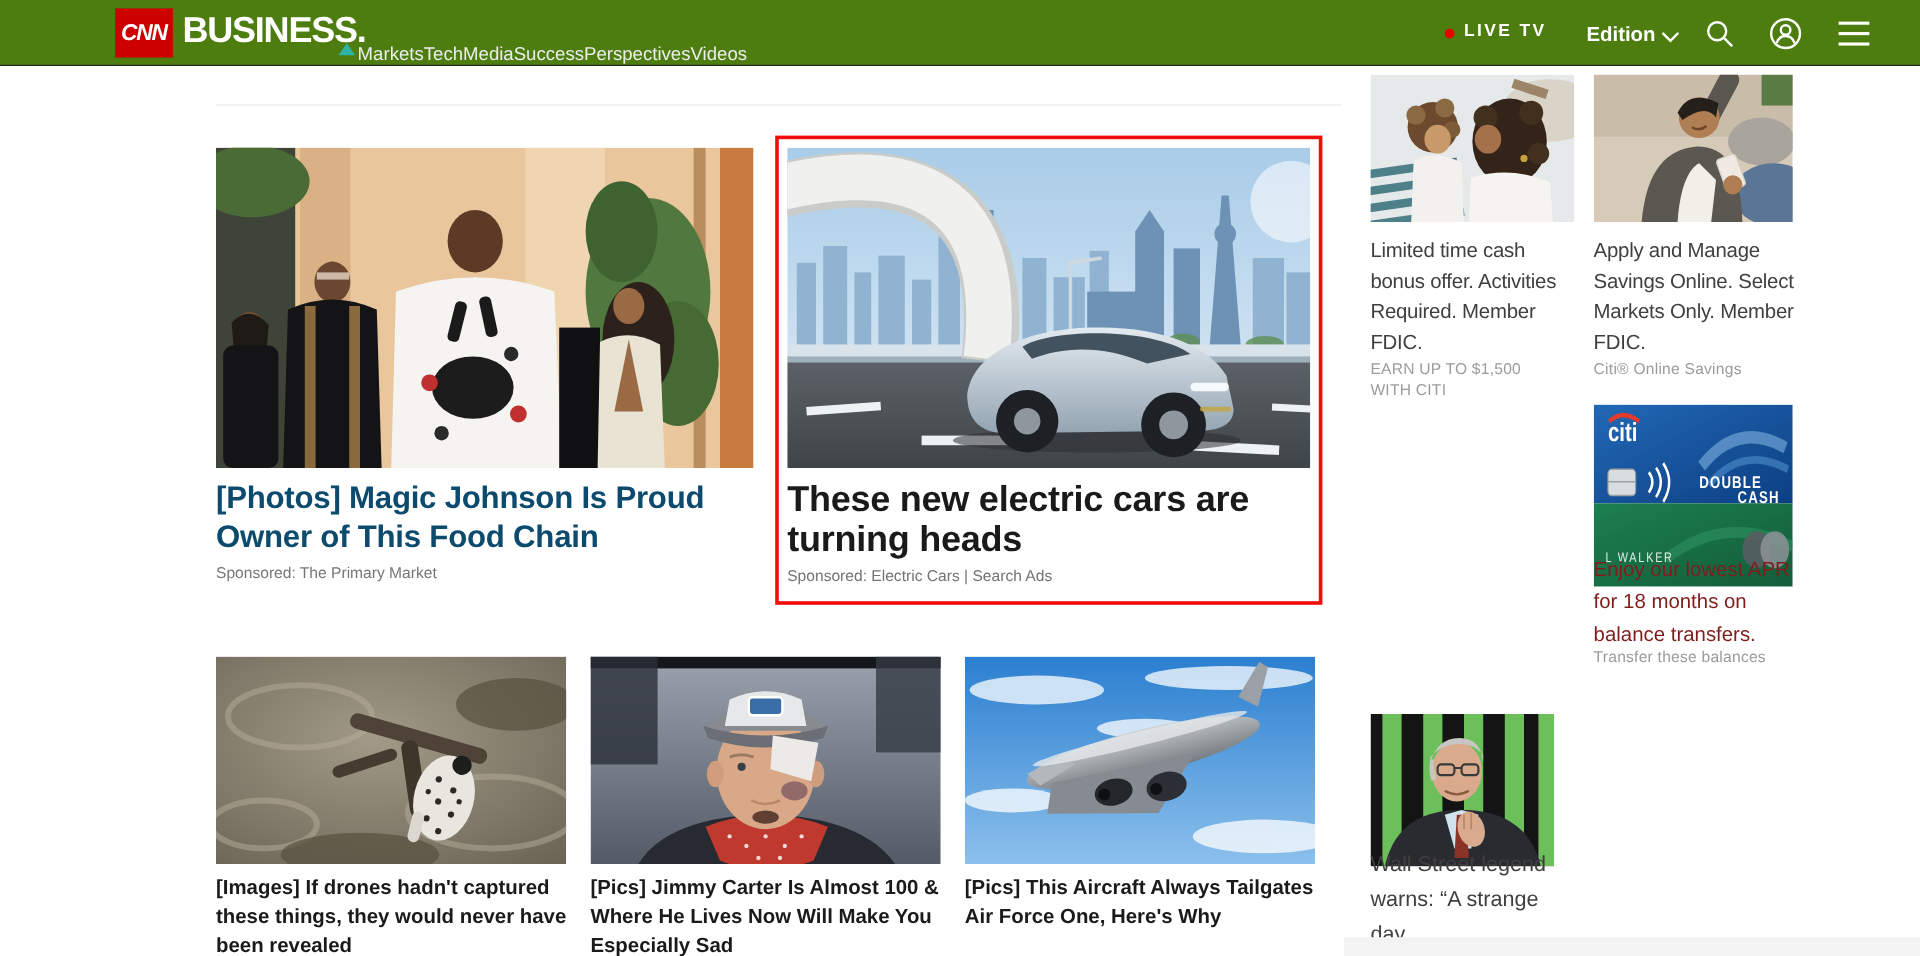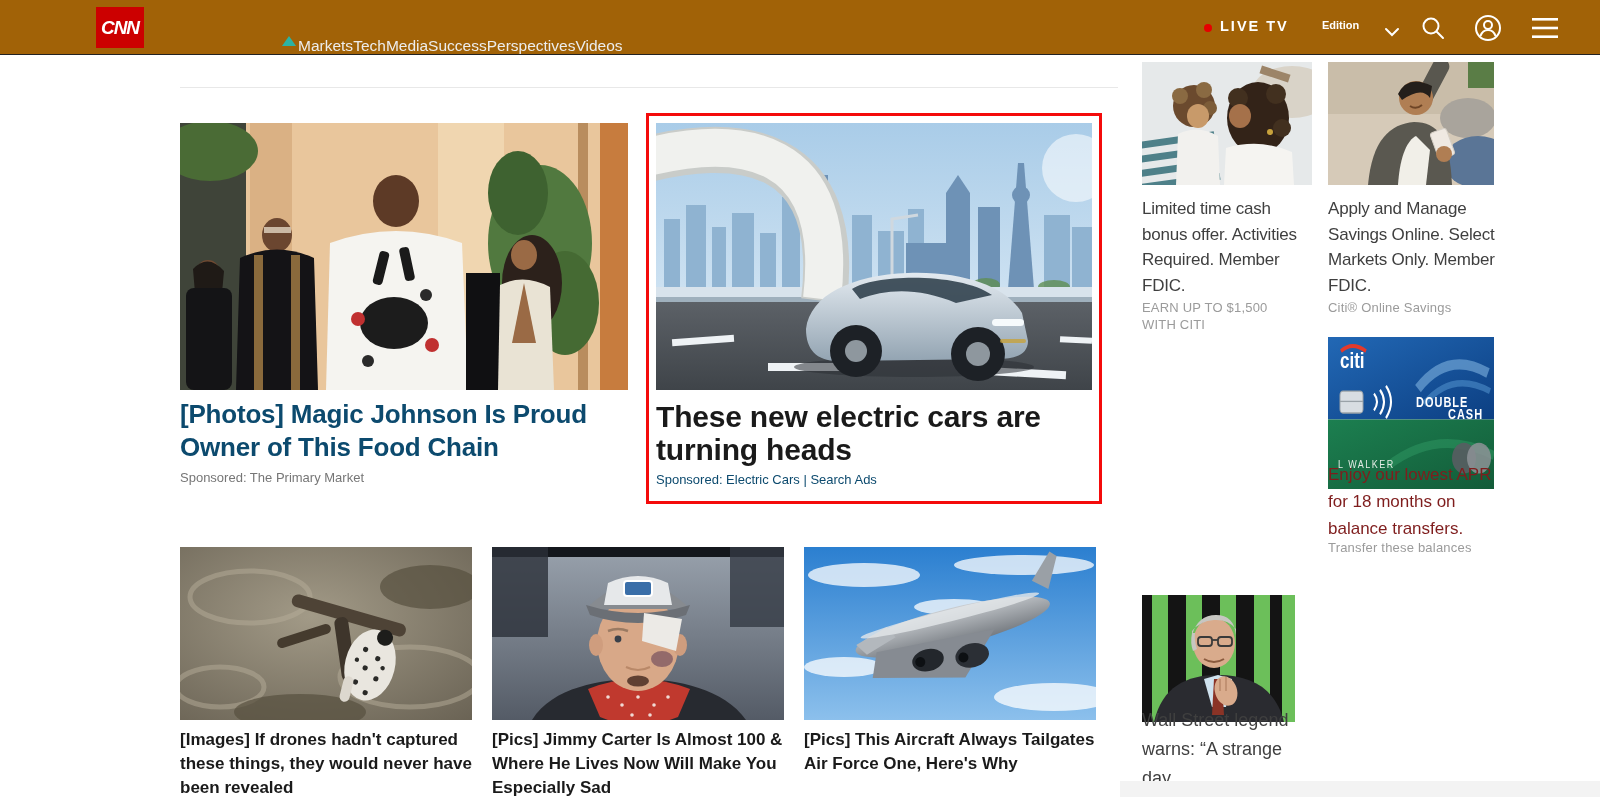--- a/index.html
+++ b/index.html
@@ -4,52 +4,52 @@
 <style>
   * { margin:0; padding:0; box-sizing:border-box; }
   html,body { width:1600px; height:797px; }
   body {
     position:relative; overflow:hidden; background:#ffffff;
     font-family:"Liberation Sans", sans-serif; color:#1a1a1a;
   }
   .abs { position:absolute; }
 
   
-  .topnav { left:0; top:0; width:1600px; height:55px; background:#a16207; border-bottom:1px solid #222; }
+  .topnav { left:0; top:0; width:1600px; height:55px; background:#4d7c0f; border-bottom:1px solid #222; }
   .cnn-box { left:96px; top:7px; width:48px; height:41px; background:#cc0000; color:#fff;
     display:flex; align-items:center; justify-content:center; font-weight:bold; font-style:italic;
     font-size:19px; letter-spacing:-1px; }
   .biz-word { left:152px; top:9px; font-size:30px; font-weight:bold; color:#fff; letter-spacing:-1px;
     font-family:"Liberation Sans", sans-serif; }
   .biz-tri { left:282px; top:36px; width:0; height:0; border-left:7px solid transparent;
     border-right:7px solid transparent; border-bottom:10px solid #2bb3a3; }
   .nav-items { left:298px; top:0; height:55px; display:flex; align-items:flex-end; }
   .nav-item { color:#ededed; font-size:15.5px; cursor:pointer; }
   .live-dot { left:1204px; top:24px; width:8px; height:8px; border-radius:50%; background:#e60000; }
   .live-tv { left:1220px; top:18px; color:#fff; font-size:14.5px; font-weight:bold; letter-spacing:2px; }
-  .edition { left:1322px; top:19px; color:#fff; font-size:11px; font-weight:bold; }
+  .edition { left:1322px; top:19px; color:#fff; font-size:17px; font-weight:bold; }
   .chevron { left:1384px; top:23px; }
   .icon-btn { color:#fff; }
   .search-i { left:1420px; top:15px; }
   .avatar-i { left:1474px; top:14px; }
   .burger-i { left:1532px; top:17px; }
 
   
   .divider { left:180px; top:87px; width:938px; height:1px; background:#e8e8e8; }
 
   .storyA-img { left:180px; top:123px; width:448px; height:267px; overflow:hidden; cursor:pointer; }
   .storyA-h { left:180px; top:398px; width:450px; font-size:26px; font-weight:bold; line-height:33px;
     letter-spacing:-0.2px; color:#0c4a6e; cursor:pointer; }
   .storyA-sp { left:180px; top:470px; font-size:13px; color:#767676; }
 
   .red-box { left:646px; top:113px; width:456px; height:391px; border:3px solid #f40b0b; background:#fff; }
   .storyB-img { left:656px; top:123px; width:436px; height:267px; overflow:hidden; cursor:pointer; }
   .storyB-h { left:656px; top:400px; width:440px; font-size:30px; font-weight:bold; line-height:33px;
     letter-spacing:-0.2px; color:#1a1a1a; cursor:pointer; }
-  .storyB-sp { left:656px; top:472px; font-size:13px; color:#0c4a6e; }
+  .storyB-sp { left:656px; top:472px; font-size:13px; color:#737373; }
 
   .bs-img { top:547px; width:292px; height:173px; overflow:hidden; cursor:pointer; }
   .bs1 { left:180px; } .bs2 { left:492px; } .bs3 { left:804px; }
   .bs-h { top:728px; width:296px; font-size:17px; font-weight:bold; line-height:24px; color:#1a1a1a; cursor:pointer; }
 
   
   .ad-img1 { left:1142px; top:62px; width:170px; height:123px; overflow:hidden; cursor:pointer; }
   .ad-img2 { left:1328px; top:62px; width:166px; height:123px; overflow:hidden; cursor:pointer; }
   .ad-h { font-size:17px; line-height:25.5px; color:#3f3f3f; letter-spacing:-0.2px; cursor:pointer; }
   .ad-h1 { left:1142px; top:196px; width:172px; }
@@ -65,20 +65,21 @@
 
   .bottom-strip { left:1120px; top:781px; width:480px; height:16px; background:#f3f3f3; }
 
   svg.fill { display:block; width:100%; height:100%; }
 </style>
 </head>
 <body>
 
 <header class="abs topnav">
   <div class="abs cnn-box">CNN</div>
+  <div class="abs biz-word">BUSINESS.</div>
   <div class="abs biz-tri"></div>
 
   <nav class="abs nav-items">
     <span class="nav-item">Markets</span>
     <span class="nav-item">Tech</span>
     <span class="nav-item">Media</span>
     <span class="nav-item">Success</span>
     <span class="nav-item">Perspectives</span>
     <span class="nav-item">Videos</span>
   </nav>

